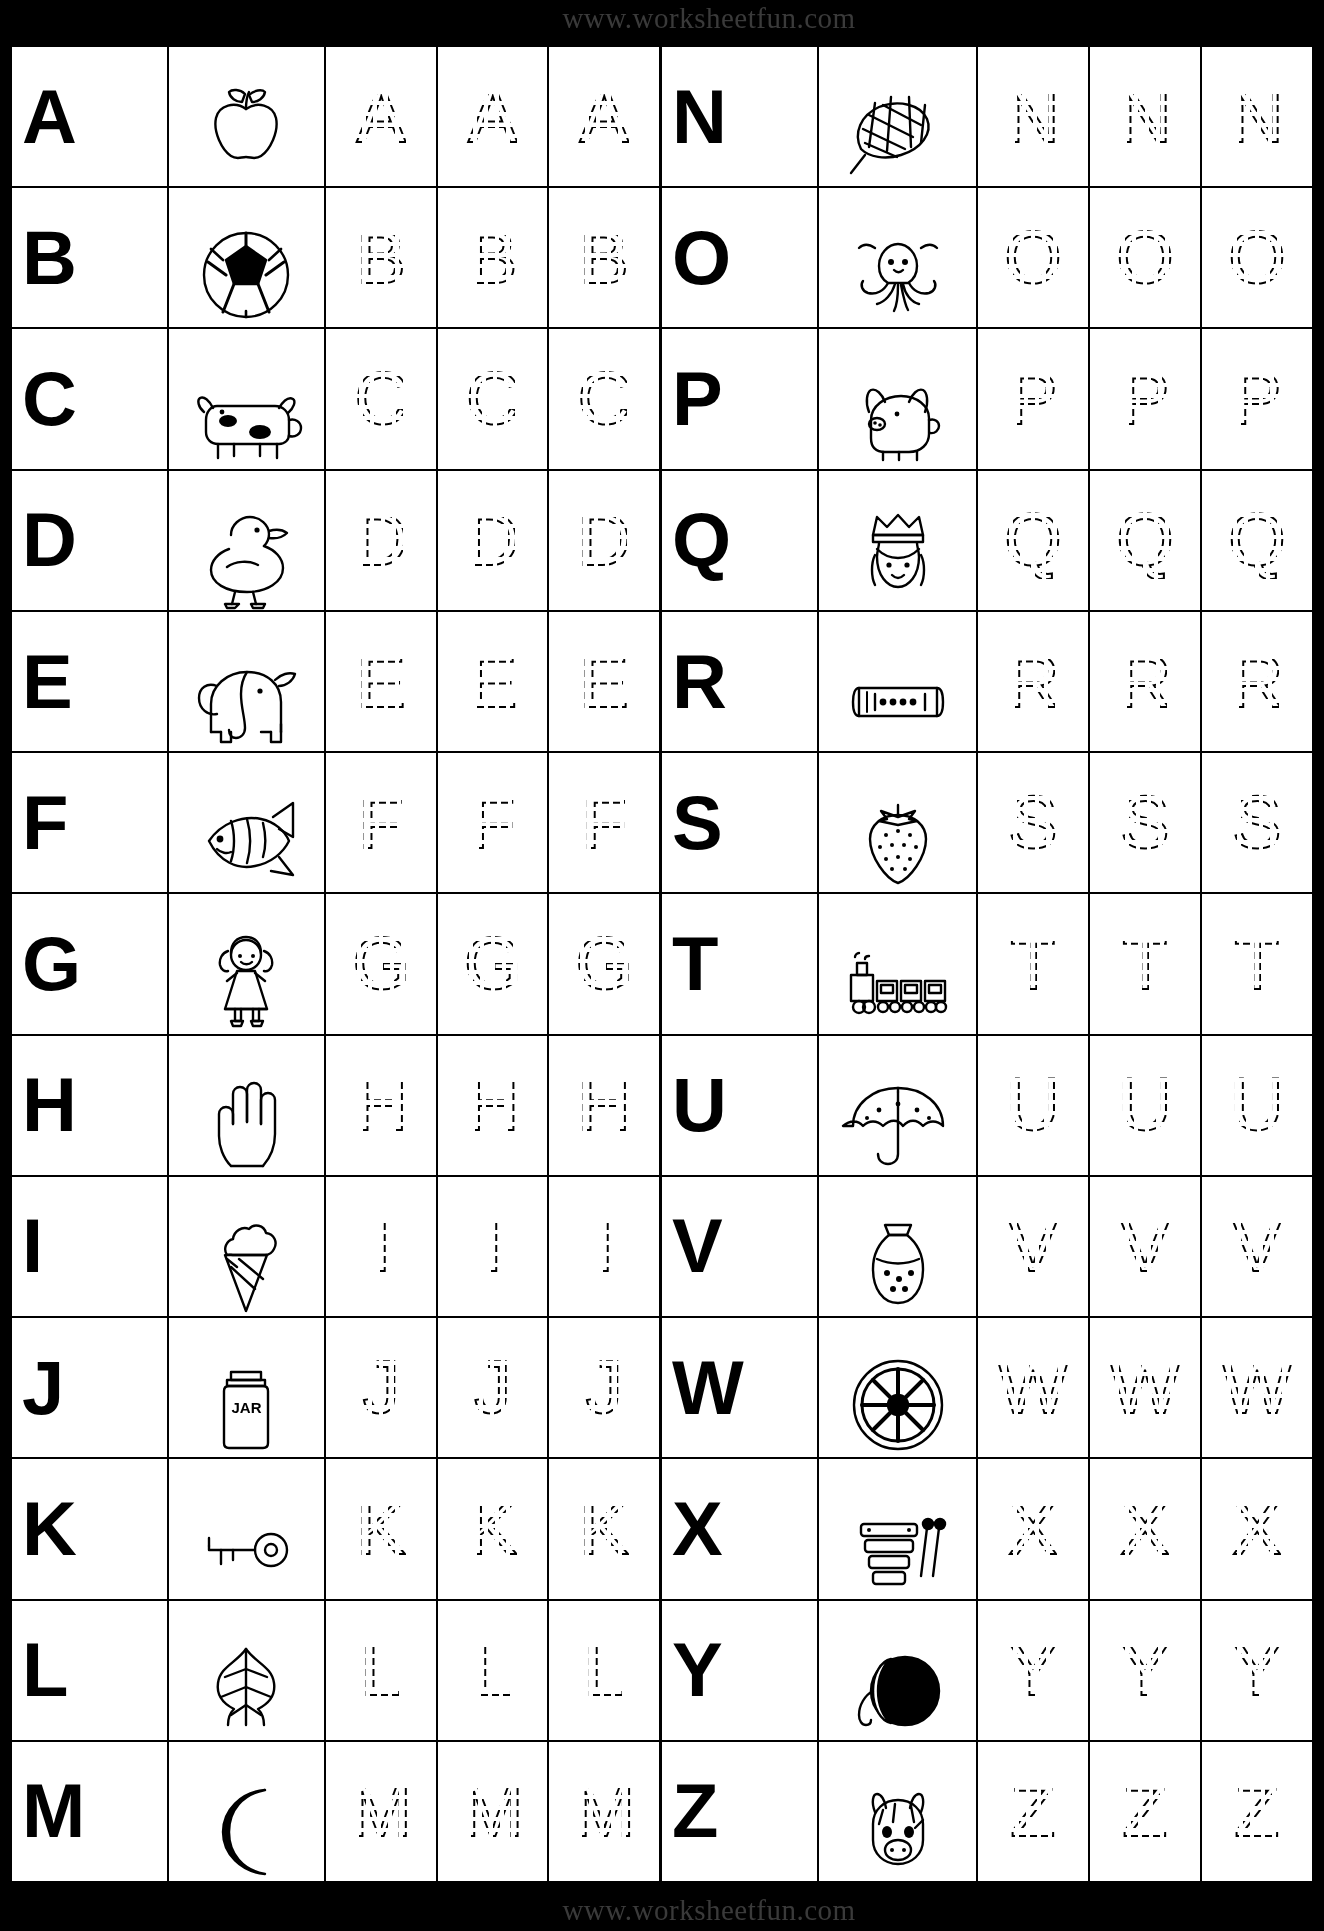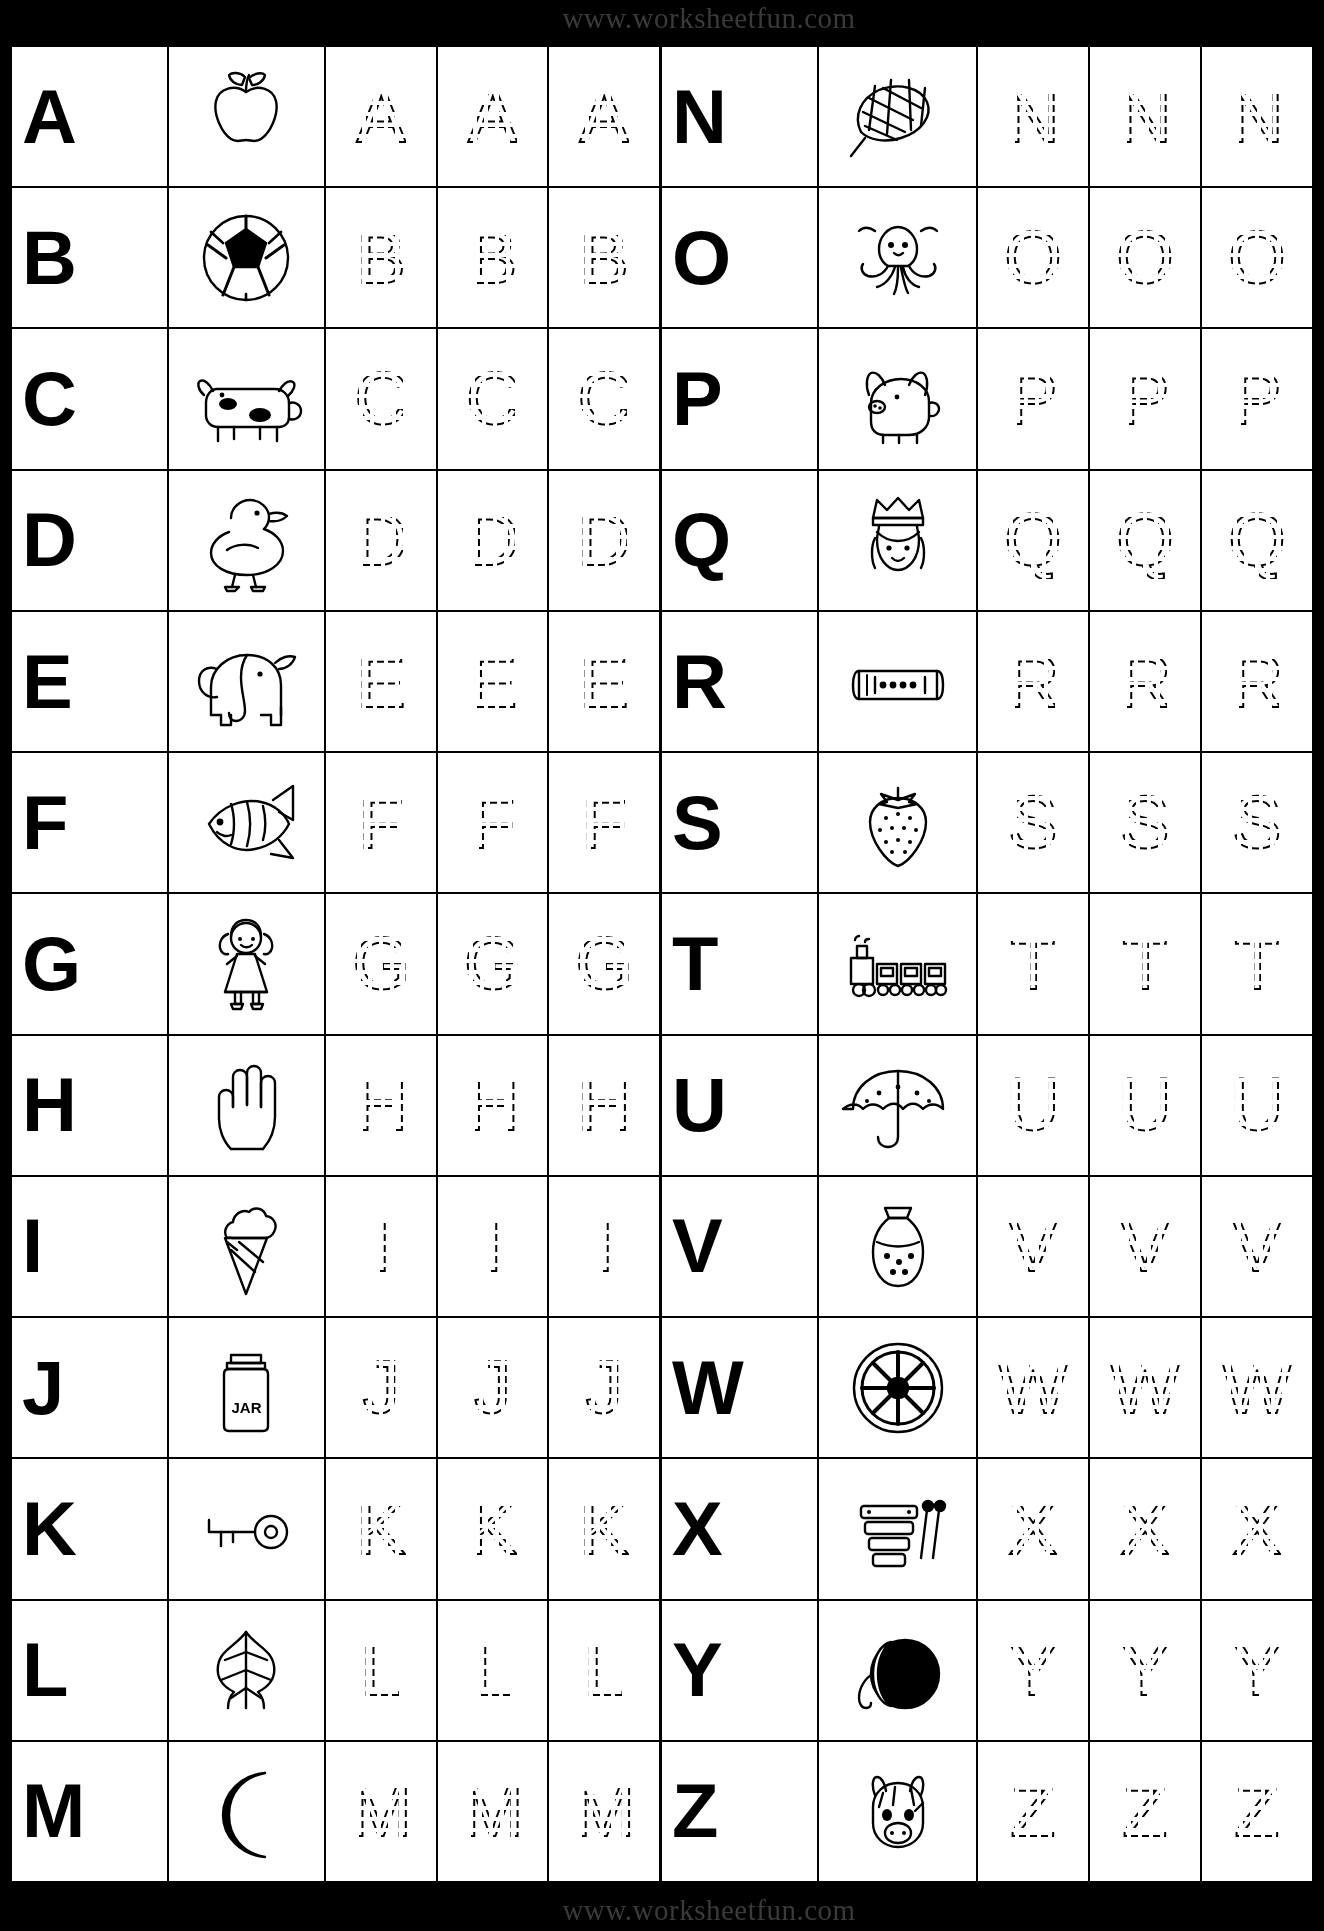--- a/index.html
+++ b/index.html
@@ -83,20 +83,21 @@
     font-weight: bold;
     font-size: 76px;
     line-height: 1;
     justify-content: flex-start;
     padding-left: 10px;
     color: #000;
   }
   .cell-pic {
     flex: 0 0 24.4%;
     justify-content: center;
+    align-items: flex-end;
   }
   .cell-trace {
     flex: 1 1 0;
   }
   .trace {
     font-family: "Liberation Sans", sans-serif;
     font-weight: 400;
     font-size: 74px;
     line-height: 1;
     color: transparent;

